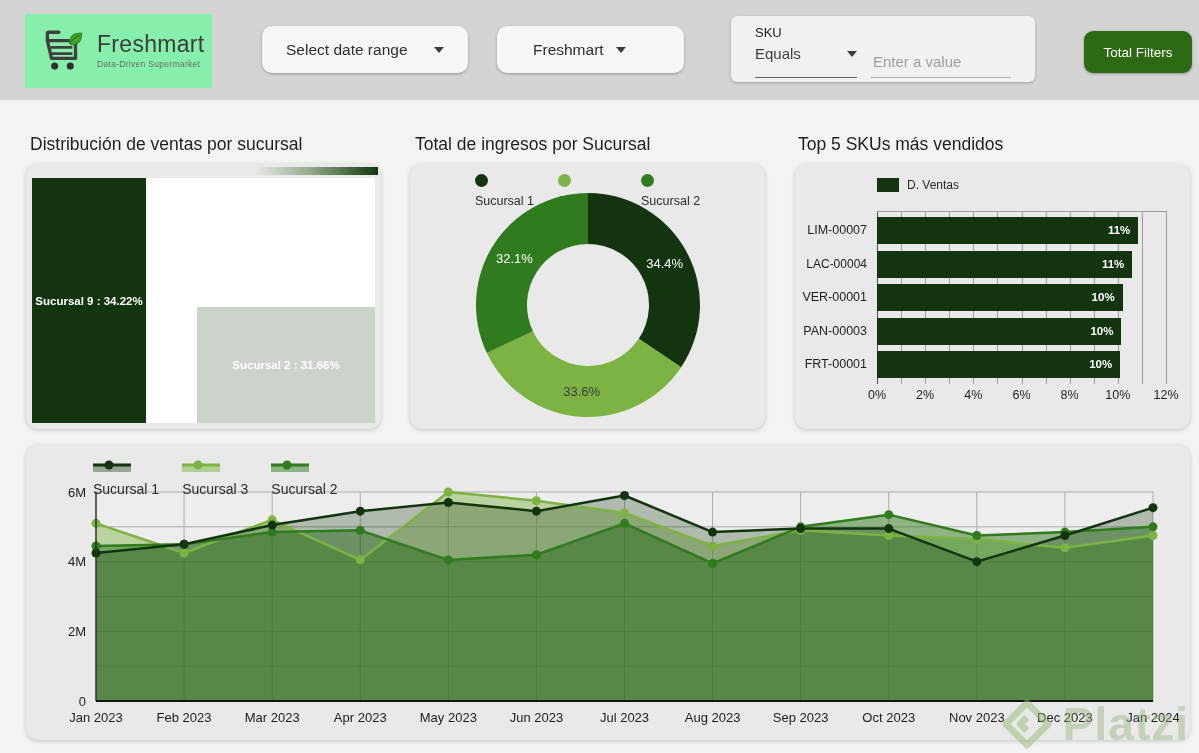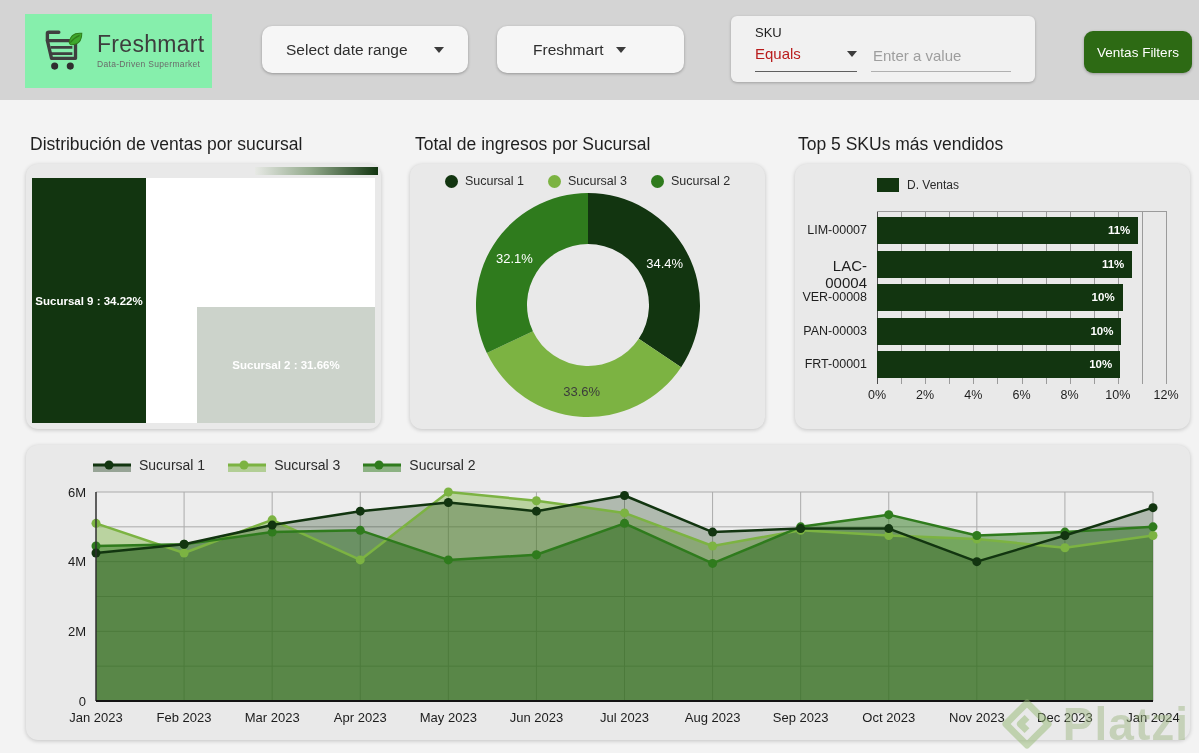--- a/index.html
+++ b/index.html
@@ -19,21 +19,21 @@
         color:#2e2e2e;cursor:pointer;font-family:inherit;}
   #date-btn{left:262px;width:206px;justify-content:space-between;padding:0 24px;}
   #suc-btn{left:497px;width:187px;justify-content:space-between;padding:0 58px 0 36px;}
   .caret{width:0;height:0;border-left:5px solid transparent;border-right:5px solid transparent;
          border-top:6px solid #3c3c3c;}
   .sku-box{position:absolute;left:731px;top:16px;width:304px;height:66px;background:#f1f1f1;
            border-radius:6px;box-shadow:0 1px 3px rgba(0,0,0,.25);padding:9px 24px 0 24px;}
   .sku-label{font-size:13px;color:#1c1c1c;}
   .sku-row{display:flex;align-items:flex-end;gap:14px;margin-top:5px;}
   .equals{display:flex;align-items:center;justify-content:space-between;width:118px;
-          border-bottom:1px solid #5f5f5f;padding-bottom:9px;font-size:15px;color:#b91c1c;cursor:pointer;}
+          border-bottom:1px solid #5f5f5f;padding-bottom:15px;font-size:15px;color:#404040;cursor:pointer;}
   .sku-input{width:140px;border:none;outline:none;background:transparent;border-bottom:1px solid #b0b0b0;
              font-size:15px;color:#333;padding-bottom:7px;font-family:inherit;}
   .sku-input::placeholder{color:#9e9e9e;}
   .reset-btn{position:absolute;left:1084px;top:31px;width:108px;height:42px;background:#2d6a14;color:#fff;
              font-size:13.5px;border:none;border-radius:9px;box-shadow:0 1px 3px rgba(0,0,0,.3);
              cursor:pointer;font-family:inherit;}
 
   
   .sec-title{position:absolute;font-size:17.5px;color:#1f1f1f;}
   .card{position:absolute;background:#e9e9e9;border-radius:12px;box-shadow:0 1px 4px rgba(0,0,0,.2);}
@@ -48,21 +48,21 @@
   .tm-grid{position:absolute;left:6px;top:14px;width:343px;height:245px;background:#fff;
            display:grid;grid-template-columns:114px 1fr;grid-template-rows:126px 1fr;gap:3px;}
   .tm-block{display:flex;align-items:center;justify-content:center;font-size:11.5px;font-weight:700;
             white-space:nowrap;cursor:pointer;}
   .tm-b1{grid-column:1;grid-row:1/3;}
   .tm-b2{grid-column:2;grid-row:1;}
   .tm-b3{grid-column:2;grid-row:2;}
 
   
   .legend-row{position:absolute;left:0;right:0;top:10px;display:flex;justify-content:center;gap:24px;}
-  .legend-item{display:flex;align-items:center;gap:7px;font-size:12.5px;color:#2c2c2c;cursor:pointer;}
+  .legend-item{display:flex;gap:7px;font-size:12.5px;color:#2c2c2c;cursor:pointer;flex-direction:column;}
   .legend-dot{width:13px;height:13px;border-radius:50%;}
   #donut-svg{position:absolute;left:0;top:0;}
 
   
   .bar-legend{position:absolute;left:82px;top:14px;display:flex;align-items:center;gap:8px;
               font-size:12px;color:#2a2a2a;}
   .bar-swatch{width:22px;height:14px;}
   .bar-stage{position:absolute;left:0;top:0;width:395px;height:265px;}
   .bar-stage span{position:absolute;}
 
@@ -112,21 +112,21 @@
       <div class="sku-label">SKU</div>
       <div class="sku-row">
         <div class="equals">
           <span>Equals</span>
           <span class="caret"></span>
         </div>
         <input class="sku-input" type="text" placeholder="Enter a value" style="">
       </div>
     </div>
 
-    <button class="reset-btn">Ventas Filters</button>
+    <button class="reset-btn">Total Filters</button>
   </header>
 
   <h2 class="sec-title" style="left:415px;top:134px;margin:0;font-weight:400;">Total de ingresos por Sucursal</h2>
   <h2 class="sec-title" style="left:30px;top:134px;margin:0;font-weight:400;">Distribución de ventas por sucursal</h2>
   <h2 class="sec-title" style="left:798px;top:134px;margin:0;font-weight:400;">Top 5 SKUs más vendidos</h2>
 
   <div class="card" id="card-treemap">
     <div class="tm-scale"></div>
     <div class="tm-grid">
       <div class="tm-block tm-b1" style="background: rgb(18, 53, 16); color: rgb(255, 255, 255);">
@@ -179,24 +179,24 @@
         <span style="left: 250.583px; top: 47px; width: 1px; height: 173px; background: rgb(155, 155, 155);"></span>
         <span style="left: 274.667px; top: 47px; width: 1px; height: 173px; background: rgb(155, 155, 155);"></span>
         <span style="left: 298.75px; top: 47px; width: 1px; height: 173px; background: rgb(155, 155, 155);"></span>
         <span style="left: 322.833px; top: 47px; width: 1px; height: 173px; background: rgb(155, 155, 155);"></span>
         <span style="left: 346.917px; top: 47px; width: 1px; height: 173px; background: rgb(155, 155, 155);"></span>
         <span style="left: 371px; top: 47px; width: 1px; height: 173px; background: rgb(155, 155, 155);"></span>
         <span style="left: 82px; top: 47px; width: 289px; height: 1px; background: rgb(155, 155, 155);"></span>
         <span style="left: 0px; top: 59px; width: 72px; text-align: right; font-size: 12.5px; color: rgb(30, 30, 30);">LIM-00007</span>
         <span style="left: 82px; top: 53px; width: 261.304px; height: 27px; background: rgb(18, 53, 16);"></span>
         <span style="left: 295.304px; top: 60px; width: 40px; text-align: right; font-size: 11.5px; font-weight: 700; color: rgb(255, 255, 255);">11%</span>
-        <span style="left: 0px; top: 92.6px; width: 72px; text-align: right; font-size: 15px; color: rgb(30, 30, 30);">LAC-00004</span>
+        <span style="left: 0px; top: 92.6px; width: 72px; text-align: right; font-size: 12px; color: rgb(30, 30, 30);">LAC-00004</span>
         <span style="left: 82px; top: 86.6px; width: 255.283px; height: 27px; background: rgb(18, 53, 16);"></span>
         <span style="left: 289.283px; top: 93.6px; width: 40px; text-align: right; font-size: 11.5px; font-weight: 700; color: rgb(255, 255, 255);">11%</span>
-        <span style="left: 0px; top: 126.2px; width: 72px; text-align: right; font-size: 12.5px; color: rgb(30, 30, 30);">VER-00008</span>
+        <span style="left: 0px; top: 126.2px; width: 72px; text-align: right; font-size: 12.5px; color: rgb(30, 30, 30);">VER-00001</span>
         <span style="left: 82px; top: 120.2px; width: 245.65px; height: 27px; background: rgb(18, 53, 16);"></span>
         <span style="left: 279.65px; top: 127.2px; width: 40px; text-align: right; font-size: 11.5px; font-weight: 700; color: rgb(255, 255, 255);">10%</span>
         <span style="left: 0px; top: 159.8px; width: 72px; text-align: right; font-size: 12.5px; color: rgb(30, 30, 30);">PAN-00003</span>
         <span style="left: 82px; top: 153.8px; width: 244.446px; height: 27px; background: rgb(18, 53, 16);"></span>
         <span style="left: 278.446px; top: 160.8px; width: 40px; text-align: right; font-size: 11.5px; font-weight: 700; color: rgb(255, 255, 255);">10%</span>
         <span style="left: 0px; top: 193.4px; width: 72px; text-align: right; font-size: 12.5px; color: rgb(30, 30, 30);">FRT-00001</span>
         <span style="left: 82px; top: 187.4px; width: 243.242px; height: 27px; background: rgb(18, 53, 16);"></span>
         <span style="left: 277.242px; top: 194.4px; width: 40px; text-align: right; font-size: 11.5px; font-weight: 700; color: rgb(255, 255, 255);">10%</span>
         <span style="left: 57px; top: 224px; width: 50px; text-align: center; font-size: 12.5px; color: rgb(30, 30, 30);">0%</span>
         <span style="left: 105.167px; top: 224px; width: 50px; text-align: center; font-size: 12.5px; color: rgb(30, 30, 30);">2%</span>

